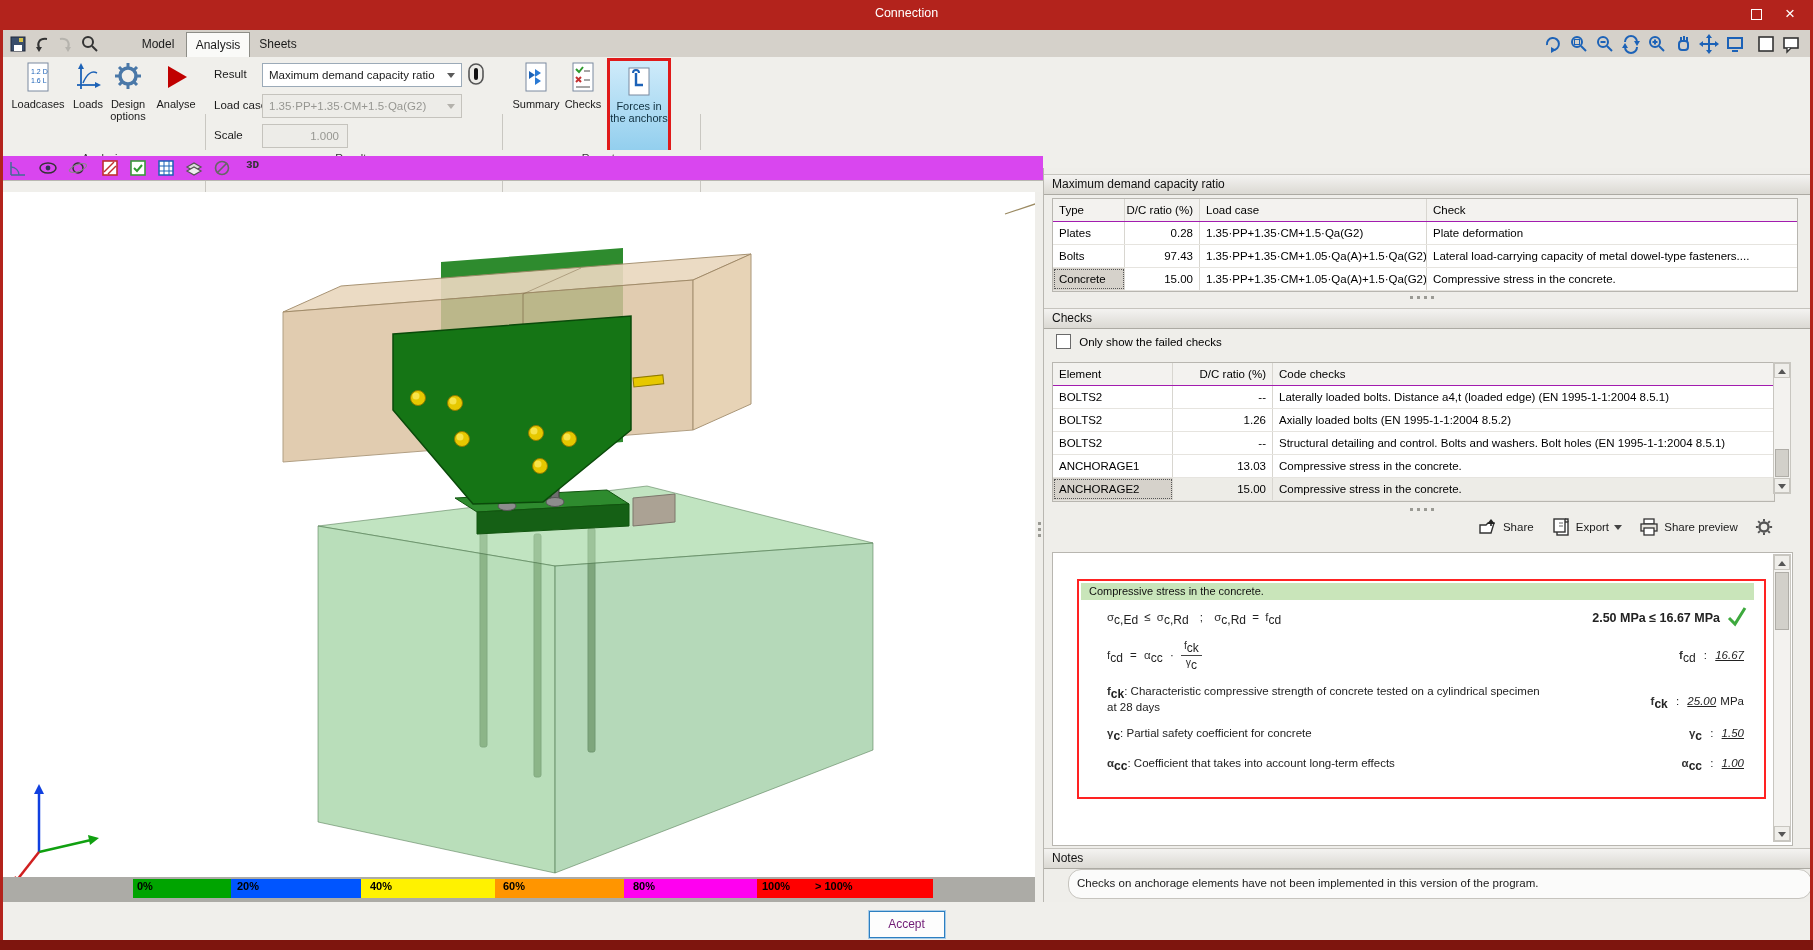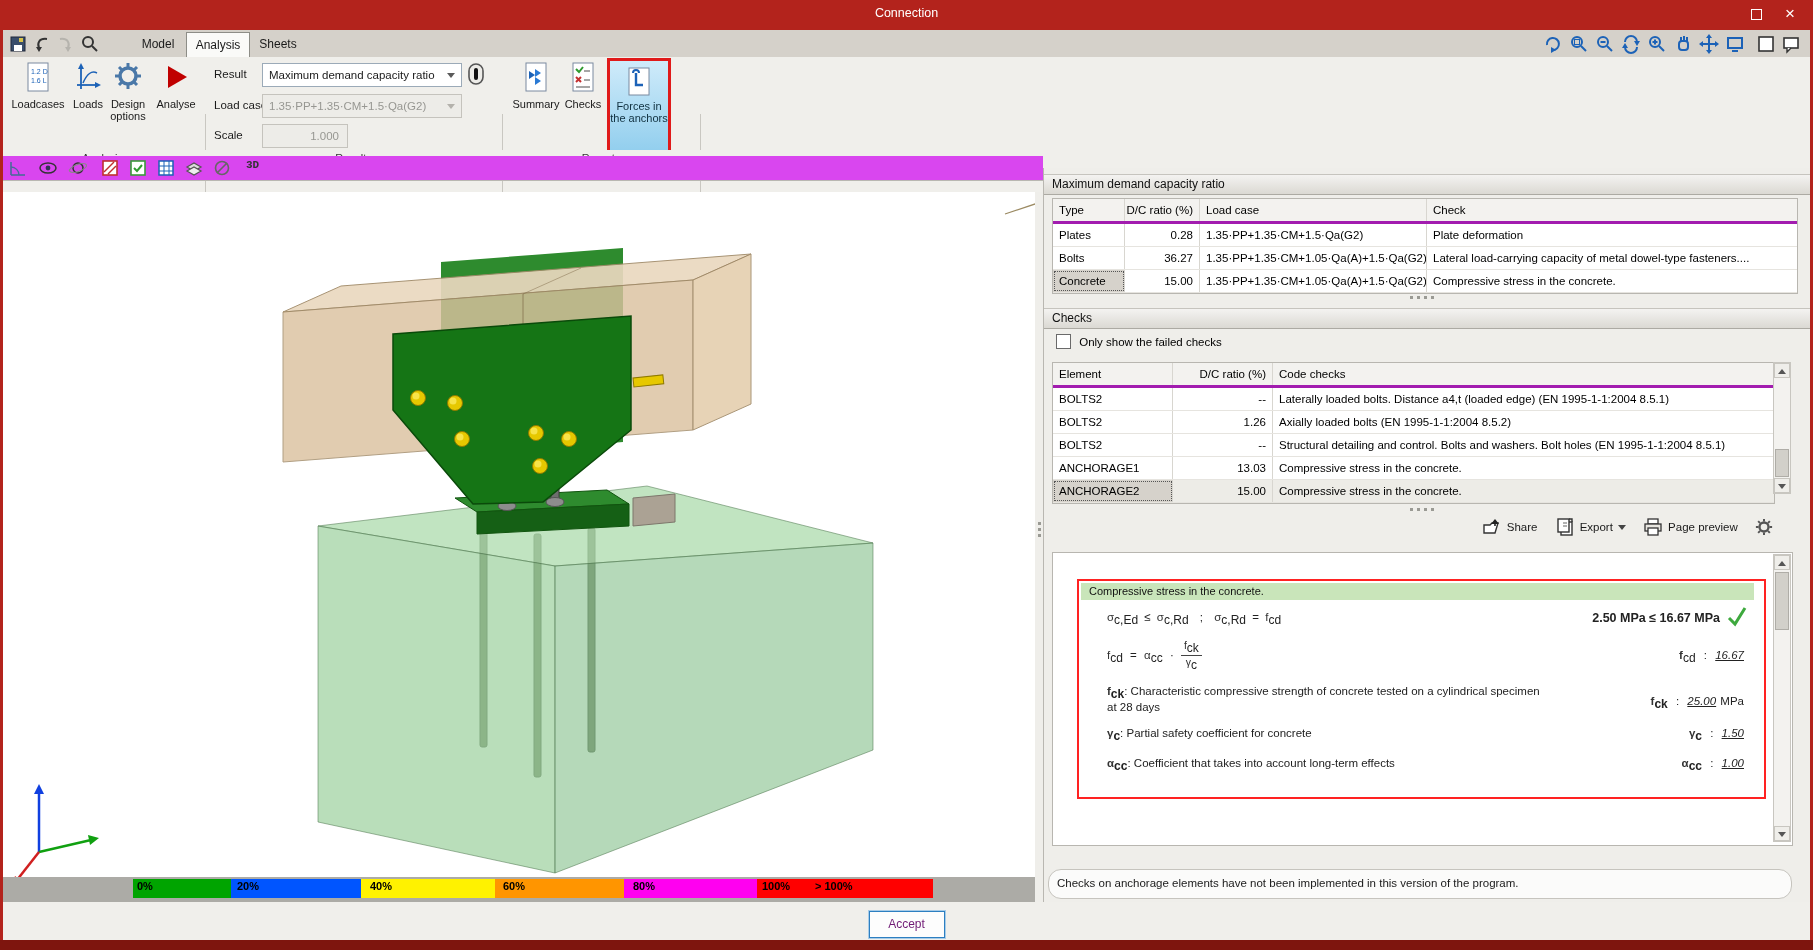--- a/index.html
+++ b/index.html
@@ -41,21 +41,21 @@
   .acceptbar{left:3px;top:902px;width:1807px;height:38px;background:#F0EFEB;}
   .accept-btn{left:50%;top:9px;transform:translateX(-50%);width:74px;height:25px;background:#FDFDFD;border:1px solid #2D7FC1;box-shadow:0 0 0 1px #A8CCE8;font-size:12px;text-align:center;line-height:24px;color:#701a75;}
   .redside{background:#B3231C;}
   .redbottom{left:0;top:940px;width:1813px;height:10px;background:#7E150E;}
   
   .rpanel{left:1043px;top:168px;width:767px;height:734px;background:#EFEEEA;border-left:1px solid #B9B7B1;font-size:11.5px;}
   .panel-hdr{left:0;width:767px;height:19px;background:linear-gradient(#F4F3F1,#DBD9D3);border-top:1px solid #C6C4BE;border-bottom:1px solid #ACAAA3;font-size:12px;color:#111;padding:0;line-height:19px;}
   .panel-hdr span{margin-left:8px;}
   .tbl{background:#fff;border:1px solid #B8B6B0;}
   .trow{display:flex;height:22px;line-height:22px;}
-  .trow.hdr{background:#F3F2EF;border-bottom:3px solid #a21caf;}
+  .trow.hdr{background:#F3F2EF;border-bottom:1px solid #a21caf;}
   .trow:not(.hdr){border-bottom:1px solid #E6E4DF;}
   .tcell{padding-left:6px;border-right:1px solid #D8D6D0;overflow:hidden;white-space:nowrap;box-sizing:border-box;}
   .tcell:last-child{border-right:none;}
   .num{text-align:right;padding-right:6px;padding-left:0;}
   .selcell{background:#D6D2CB;outline:1px dotted #555;outline-offset:-2px;}
   .selrow{background:#EDECE7;}
   .dots{height:4px;display:flex;gap:4px;}
   .dots i{width:3px;height:3px;background:#9a9a94;display:block;}
   .cb{width:13px;height:13px;background:#fff;border:1px solid #6a6a6a;}
   
@@ -404,21 +404,21 @@
         <div class="tcell" style="width:370px;">Check</div>
       </div>
       <div class="trow">
         <div class="tcell" style="width:72px;">Plates</div>
         <div class="tcell num" style="width:75px;">0.28</div>
         <div class="tcell" style="width:227px;">1.35·PP+1.35·CM+1.5·Qa(G2)</div>
         <div class="tcell" style="width:370px;">Plate deformation</div>
       </div>
       <div class="trow">
         <div class="tcell" style="width:72px;">Bolts</div>
-        <div class="tcell num" style="width:75px;">36.27</div>
+        <div class="tcell num" style="width:75px;">97.43</div>
         <div class="tcell" style="width:227px;">1.35·PP+1.35·CM+1.05·Qa(A)+1.5·Qa(G2)</div>
         <div class="tcell" style="width:370px;">Lateral load-carrying capacity of metal dowel-type fasteners....</div>
       </div>
       <div class="trow">
         <div class="tcell selcell" style="width:72px;">Concrete</div>
         <div class="tcell num" style="width:75px;">15.00</div>
         <div class="tcell" style="width:227px;">1.35·PP+1.35·CM+1.05·Qa(A)+1.5·Qa(G2)</div>
         <div class="tcell" style="width:370px;">Compressive stress in the concrete.</div>
       </div>
     </div>
@@ -500,21 +500,21 @@
           </svg>
         <span>Export</span>
         <span style="display:inline-block;width:0;height:0;border-left:4px solid transparent;border-right:4px solid transparent;border-top:5px solid #444;"></span>
       </span>
       <span class="tb-item">
         <svg width="20" height="18" viewBox="0 0 20 18">
             <rect x="5" y="1" width="10" height="5" fill="#fff" stroke="#333" stroke-width="1.3"></rect>
             <rect x="2" y="6" width="16" height="7" fill="#E8E6E0" stroke="#333" stroke-width="1.3"></rect>
             <rect x="5" y="10" width="10" height="7" fill="#fff" stroke="#333" stroke-width="1.3"></rect>
           </svg>
-        <span>Page preview</span>
+        <span>Share preview</span>
       </span>
       <span class="tb-item" style="margin-right:18px;">
         <svg width="18" height="18" viewBox="0 0 20 20">
             <circle cx="10" cy="10" r="5" fill="none" stroke="#555" stroke-width="2.6"></circle>
             <g stroke="#555" stroke-width="2.2">
               <line x1="10" y1="1" x2="10" y2="4"></line>
               <line x1="10" y1="16" x2="10" y2="19"></line>
               <line x1="1" y1="10" x2="4" y2="10"></line>
               <line x1="16" y1="10" x2="19" y2="10"></line>
               <line x1="3.5" y1="3.5" x2="5.7" y2="5.7"></line>
@@ -592,21 +592,22 @@
         <div class="sb-btn" style="top:0;">
             <span class="tri-up"></span>
           </div>
         <div class="sb-thumb" style="top:17px;height:58px;"></div>
         <div class="sb-btn" style="bottom:0;">
             <span class="tri-dn"></span>
           </div>
       </div>
     </div>
 
-    <div class="abs notesbody" style="left:4px;top:701px;width:742px;height:28px;border-radius:13px;">
+    <div class="abs panel-hdr" style="top:680px;"><span>Notes</span></div>
+    <div class="abs notesbody" style="left:24px;top:701px;width:742px;height:28px;border-radius:13px;">
       <div style="padding:7px 0 0 8px;font-size:11.5px;color:#1a1a1a;">Checks on anchorage elements have not been implemented in this version of the program.</div>
     </div>
   </div>
 
   <div class="abs" style="left:1035px;top:192px;width:8px;height:710px;background:#EFEEEA;">
     <div style="margin:330px auto 0 auto;width:3px;">
       <i style="display:block;width:3px;height:3px;background:#9a9a94;margin-bottom:3px;"></i>
       <i style="display:block;width:3px;height:3px;background:#9a9a94;margin-bottom:3px;"></i>
       <i style="display:block;width:3px;height:3px;background:#9a9a94;"></i>
     </div>

